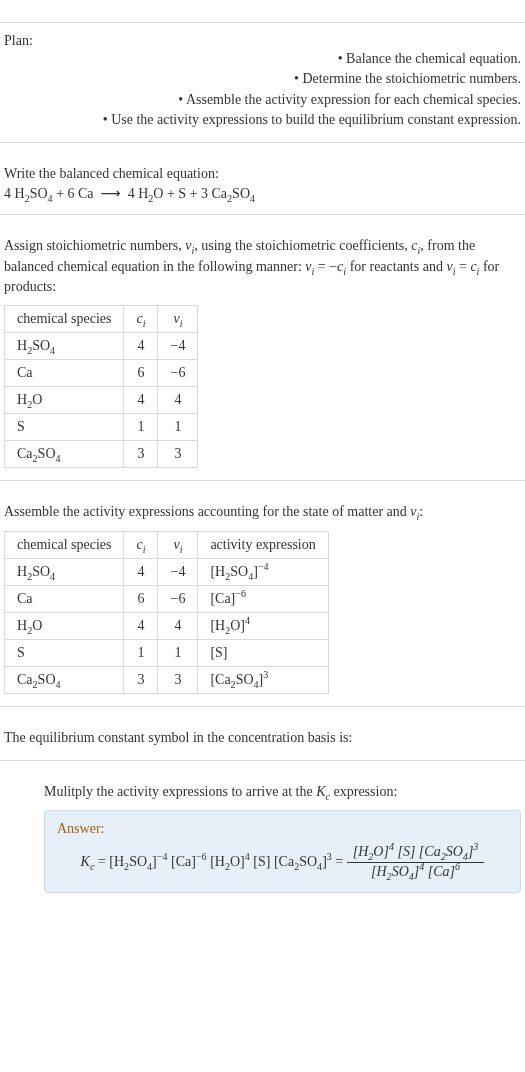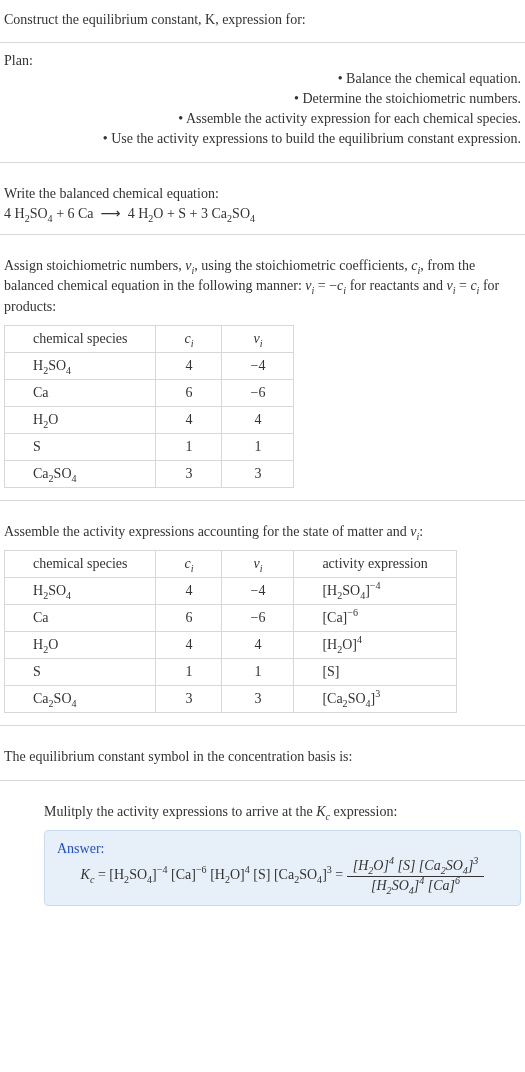--- a/index.html
+++ b/index.html
@@ -23,36 +23,36 @@
   .plan-list { list-style: none; padding: 0; margin: 0; }
   .plan-list li { line-height: 1.45; text-align: right; }
   .plan-list li::before { content: "• "; }
   .preline { line-height: 1.45; margin-top: 11px; }
   .table {
     border-collapse: collapse;
     margin-top: 8px;
   }
   .table th, .table td {
     border: 1px solid #d8d8d8;
-    padding: 5px 28px;
+    padding: 5px 12px;
     text-align: left;
     font-weight: normal;
     min-width: 32px;
   }
   .table th { background: #fff; }
   .table .num { text-align: center; }
   .single { margin-top: 1px; }
   .answer {
     background: #e7f0f8;
     border: 1px solid #c7ddee;
     border-radius: 4px;
     padding: 10px 12px;
     margin-top: 8px;
   }
-  .answer-label { color: #1d4ed8; }
+  .answer-label { color: #a16207; margin-bottom: 6px; }
   .answer-eq {
     text-align: center;
     line-height: 1.2;
   }
   sub, sup { font-size: 0.72em; line-height: 0; }
   .frac {
     display: inline-block;
     vertical-align: middle;
     text-align: center;
   }
@@ -65,21 +65,20 @@
   .frac .num { border-bottom: 1px solid #333; }
   .ital { font-style: italic; }
   .nowrap { white-space: nowrap; }
 </style>
 </head>
 <body>
 
 <div class="page">
 
   <div class="section">
-    <div class="prompt">Construct the equilibrium constant, K, expression for:</div>
   </div>
 
   <div class="section">
     <div class="plan-title">Plan:</div>
     <ul class="plan-list">
       <li>Balance the chemical equation.</li>
       <li>Determine the stoichiometric numbers.</li>
       <li>Assemble the activity expression for each chemical species.</li>
       <li>Use the activity expressions to build the equilibrium constant expression.</li>
     </ul>

